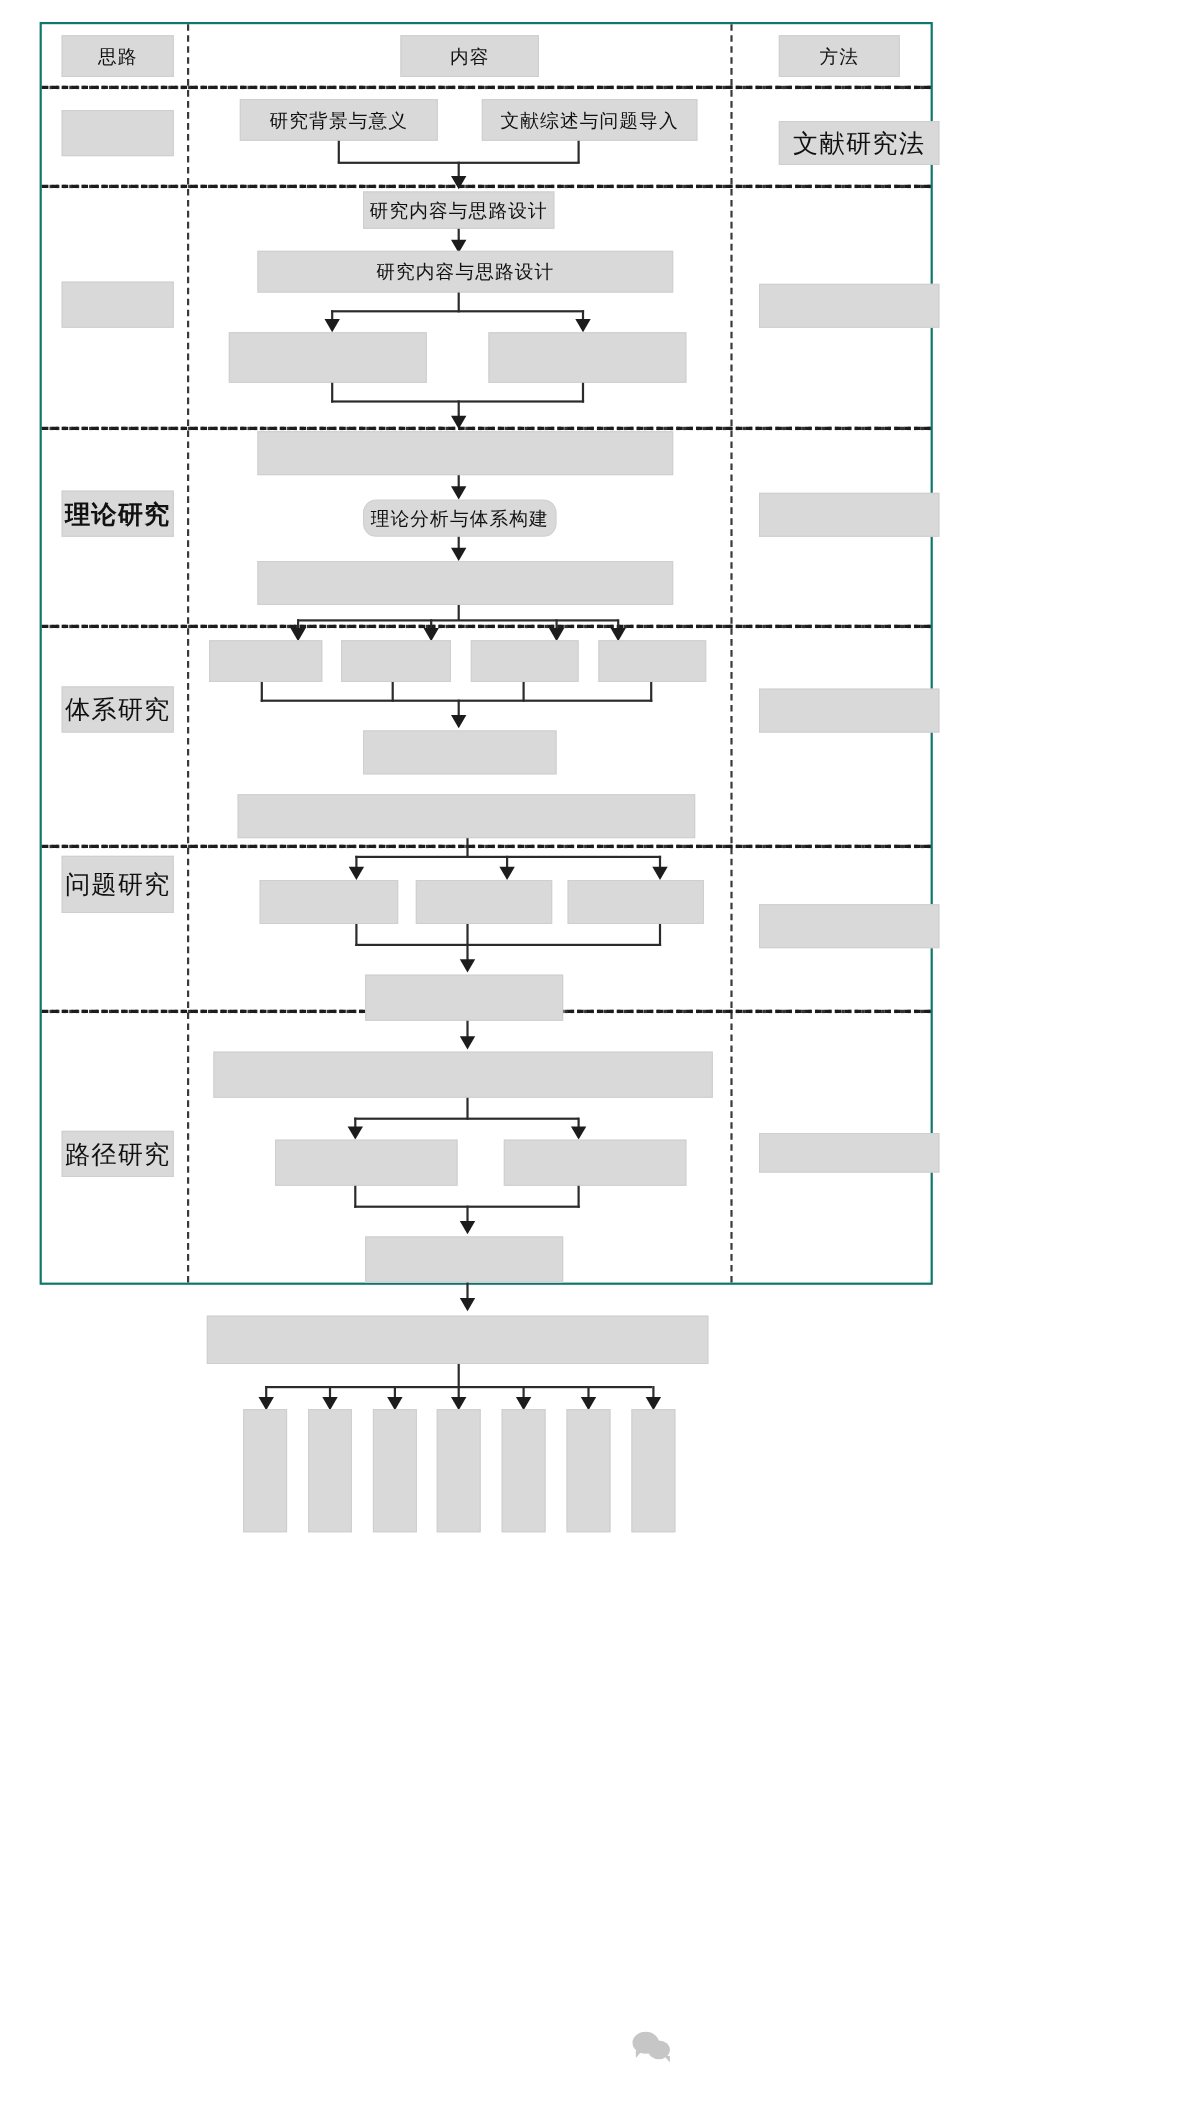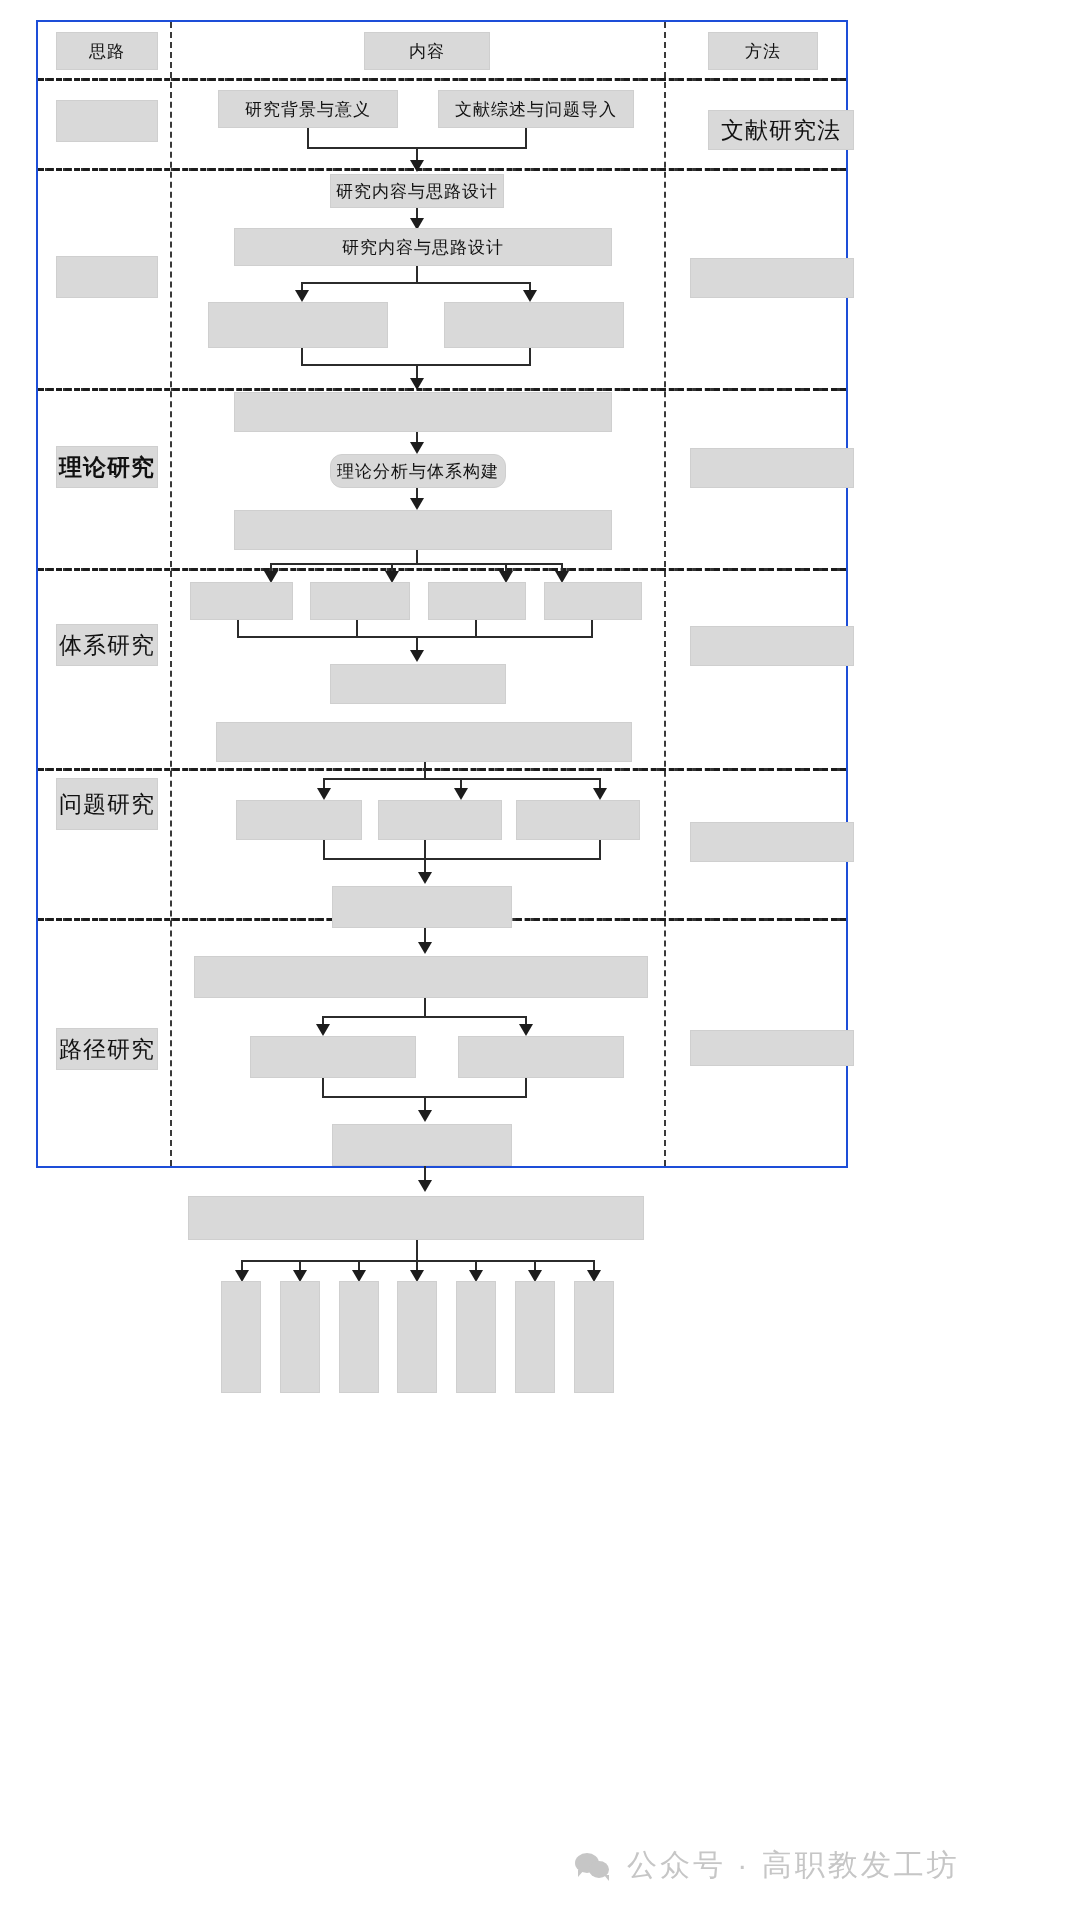--- a/index.html
+++ b/index.html
@@ -17,21 +17,21 @@
     background: #ffffff;
     overflow: hidden;
   }
   
   #figure-frame {
     position: absolute;
     left: 36px;
     top: 20px;
     width: 812px;
     height: 1148px;
-    border: 2px solid #1d4ed8;
+    border: 2px solid #0f766e;
     box-sizing: border-box;
     background: #ffffff;
   }
   
   .col-sep {
     position: absolute;
     top: 0;
     width: 0;
     height: 100%;
     border-left: 2px dashed #3a3a3a;
@@ -322,16 +322,15 @@
 
   </div>
 
   <div id="watermark">
     <span class="wx-icon">
       <span class="b1"></span>
       <span class="t1"></span>
       <span class="b2"></span>
       <span class="t2"></span>
     </span>
-    <span>公众号 · 高职教发工坊</span>
   </div>
 
 </div>
 
 </body></html>

